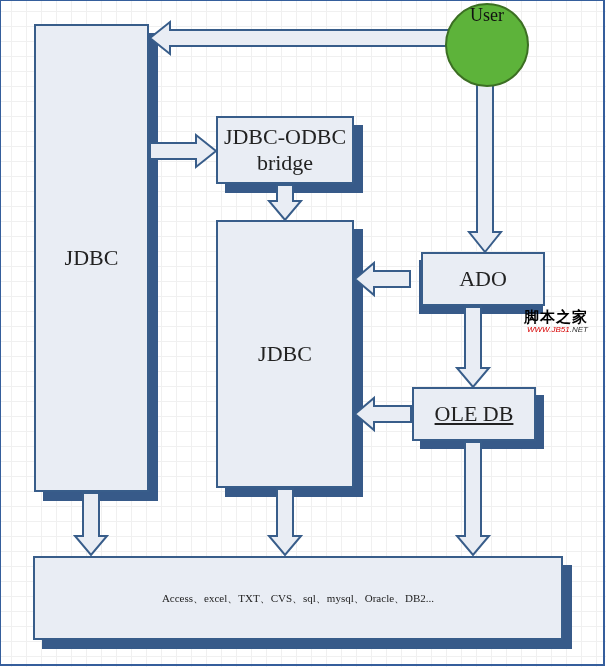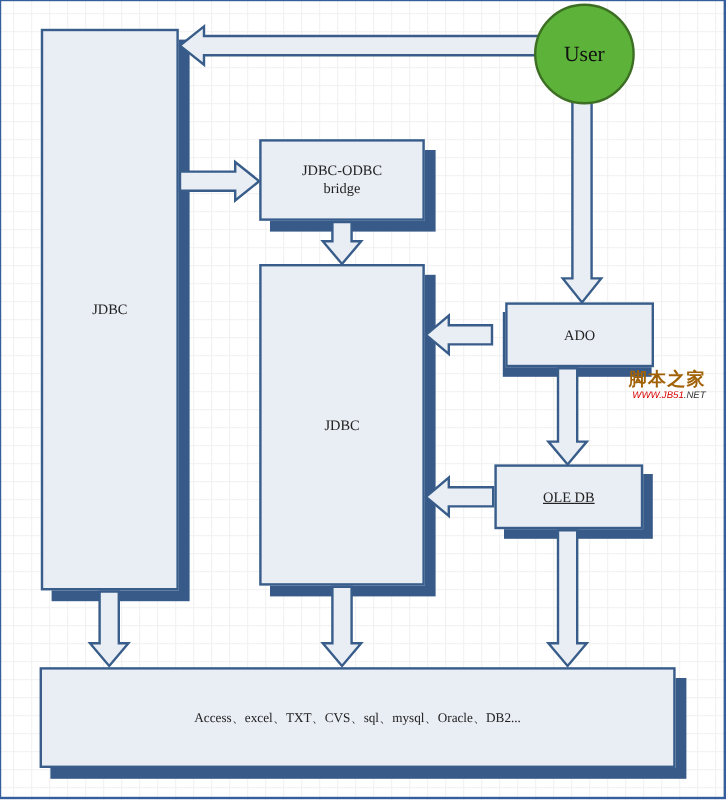--- a/index.html
+++ b/index.html
@@ -32,55 +32,55 @@
   }
   .box {
     position: absolute;
     background: #e9edf4;
     border: 2px solid #385d8a;
     box-sizing: border-box;
     display: flex;
     align-items: center;
     justify-content: center;
     text-align: center;
-    font-size: 12px;
+    font-size: 22px;
     color: #222;
     white-space: pre;
     z-index: 2;
   }
   .shadow {
     position: absolute;
     background: #375a89;
     z-index: 1;
   }
   .circle {
     position: absolute;
     background: #5db33a;
     border: 2px solid #3c6f23;
     border-radius: 50%;
     display: flex;
-    align-items: center;
+    align-items: flex-start;
     justify-content: center;
     font-size: 18px;
     color: #111;
     z-index: 3;
   }
   .watermark {
     position: absolute;
     right: 18px;
     top: 309px;
     font-family: "SimHei", sans-serif;
     text-align: right;
     line-height: 1.1;
     z-index: 4;
   }
   .watermark .cn {
     font-size: 15px;
     font-weight: bold;
-    color: #a16207;
+    color: #000000;
     letter-spacing: 1px;
   }
   .watermark .en {
     font-size: 8px;
     color: #d70000;
     font-family: Arial, sans-serif;
     font-style: italic;
   }
   .watermark .en .net { color: #333; }
   svg.arrows {

